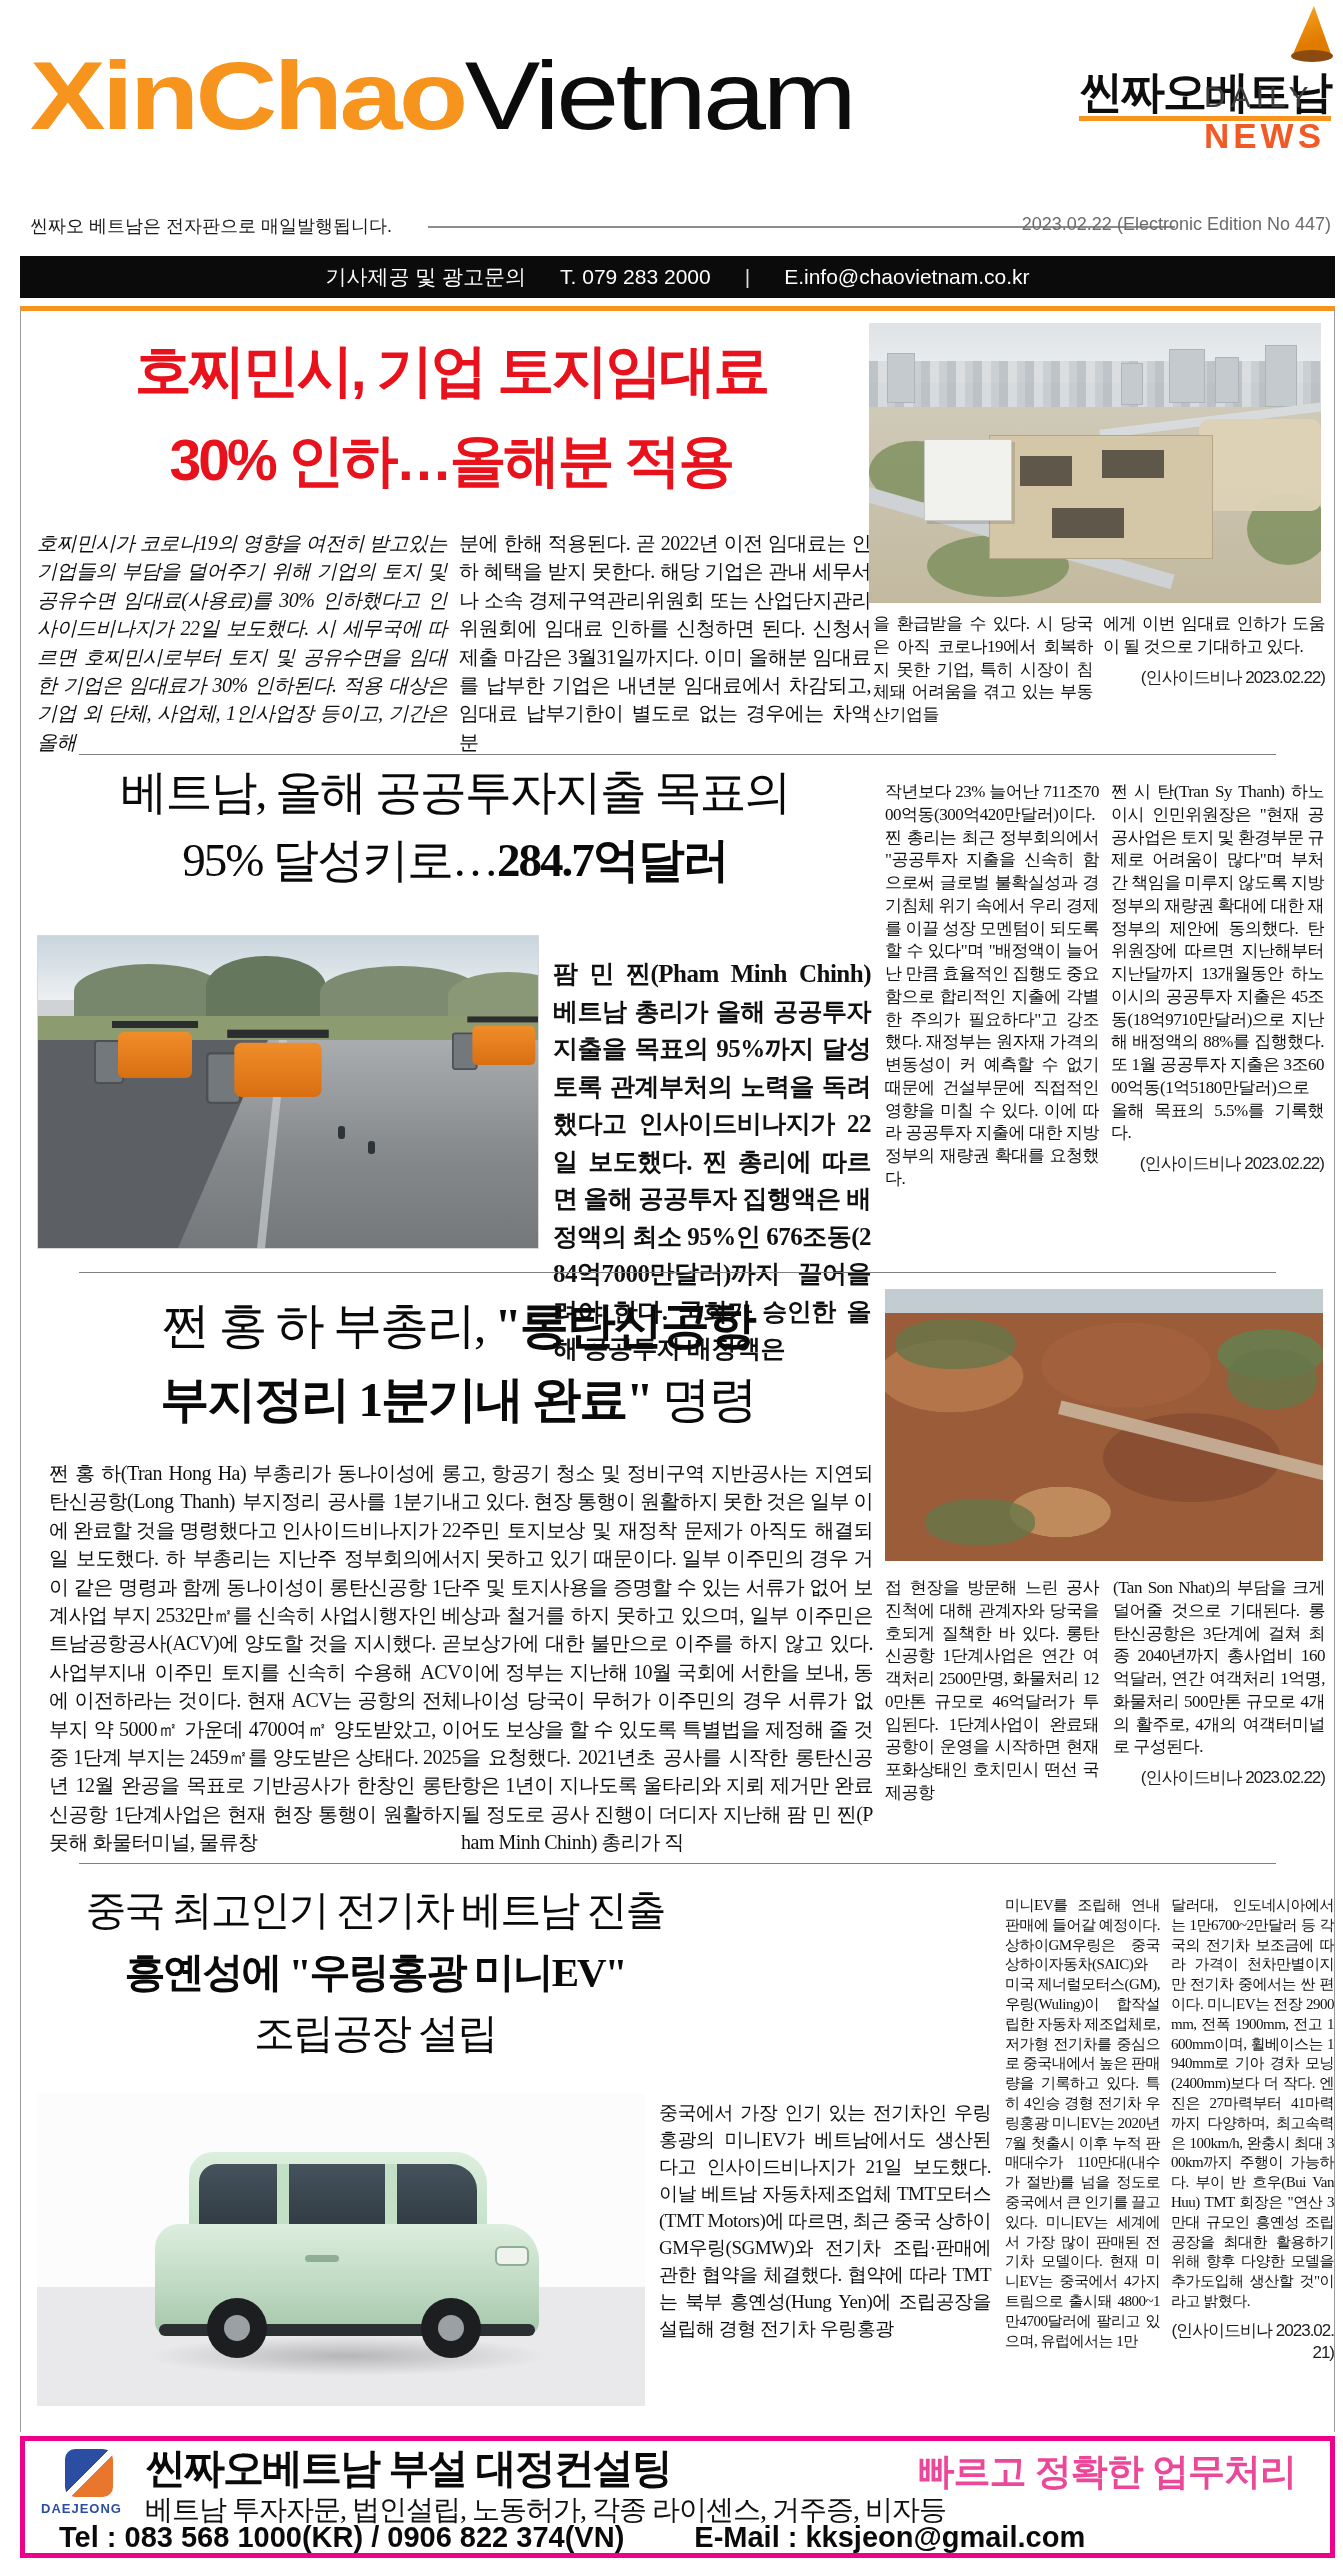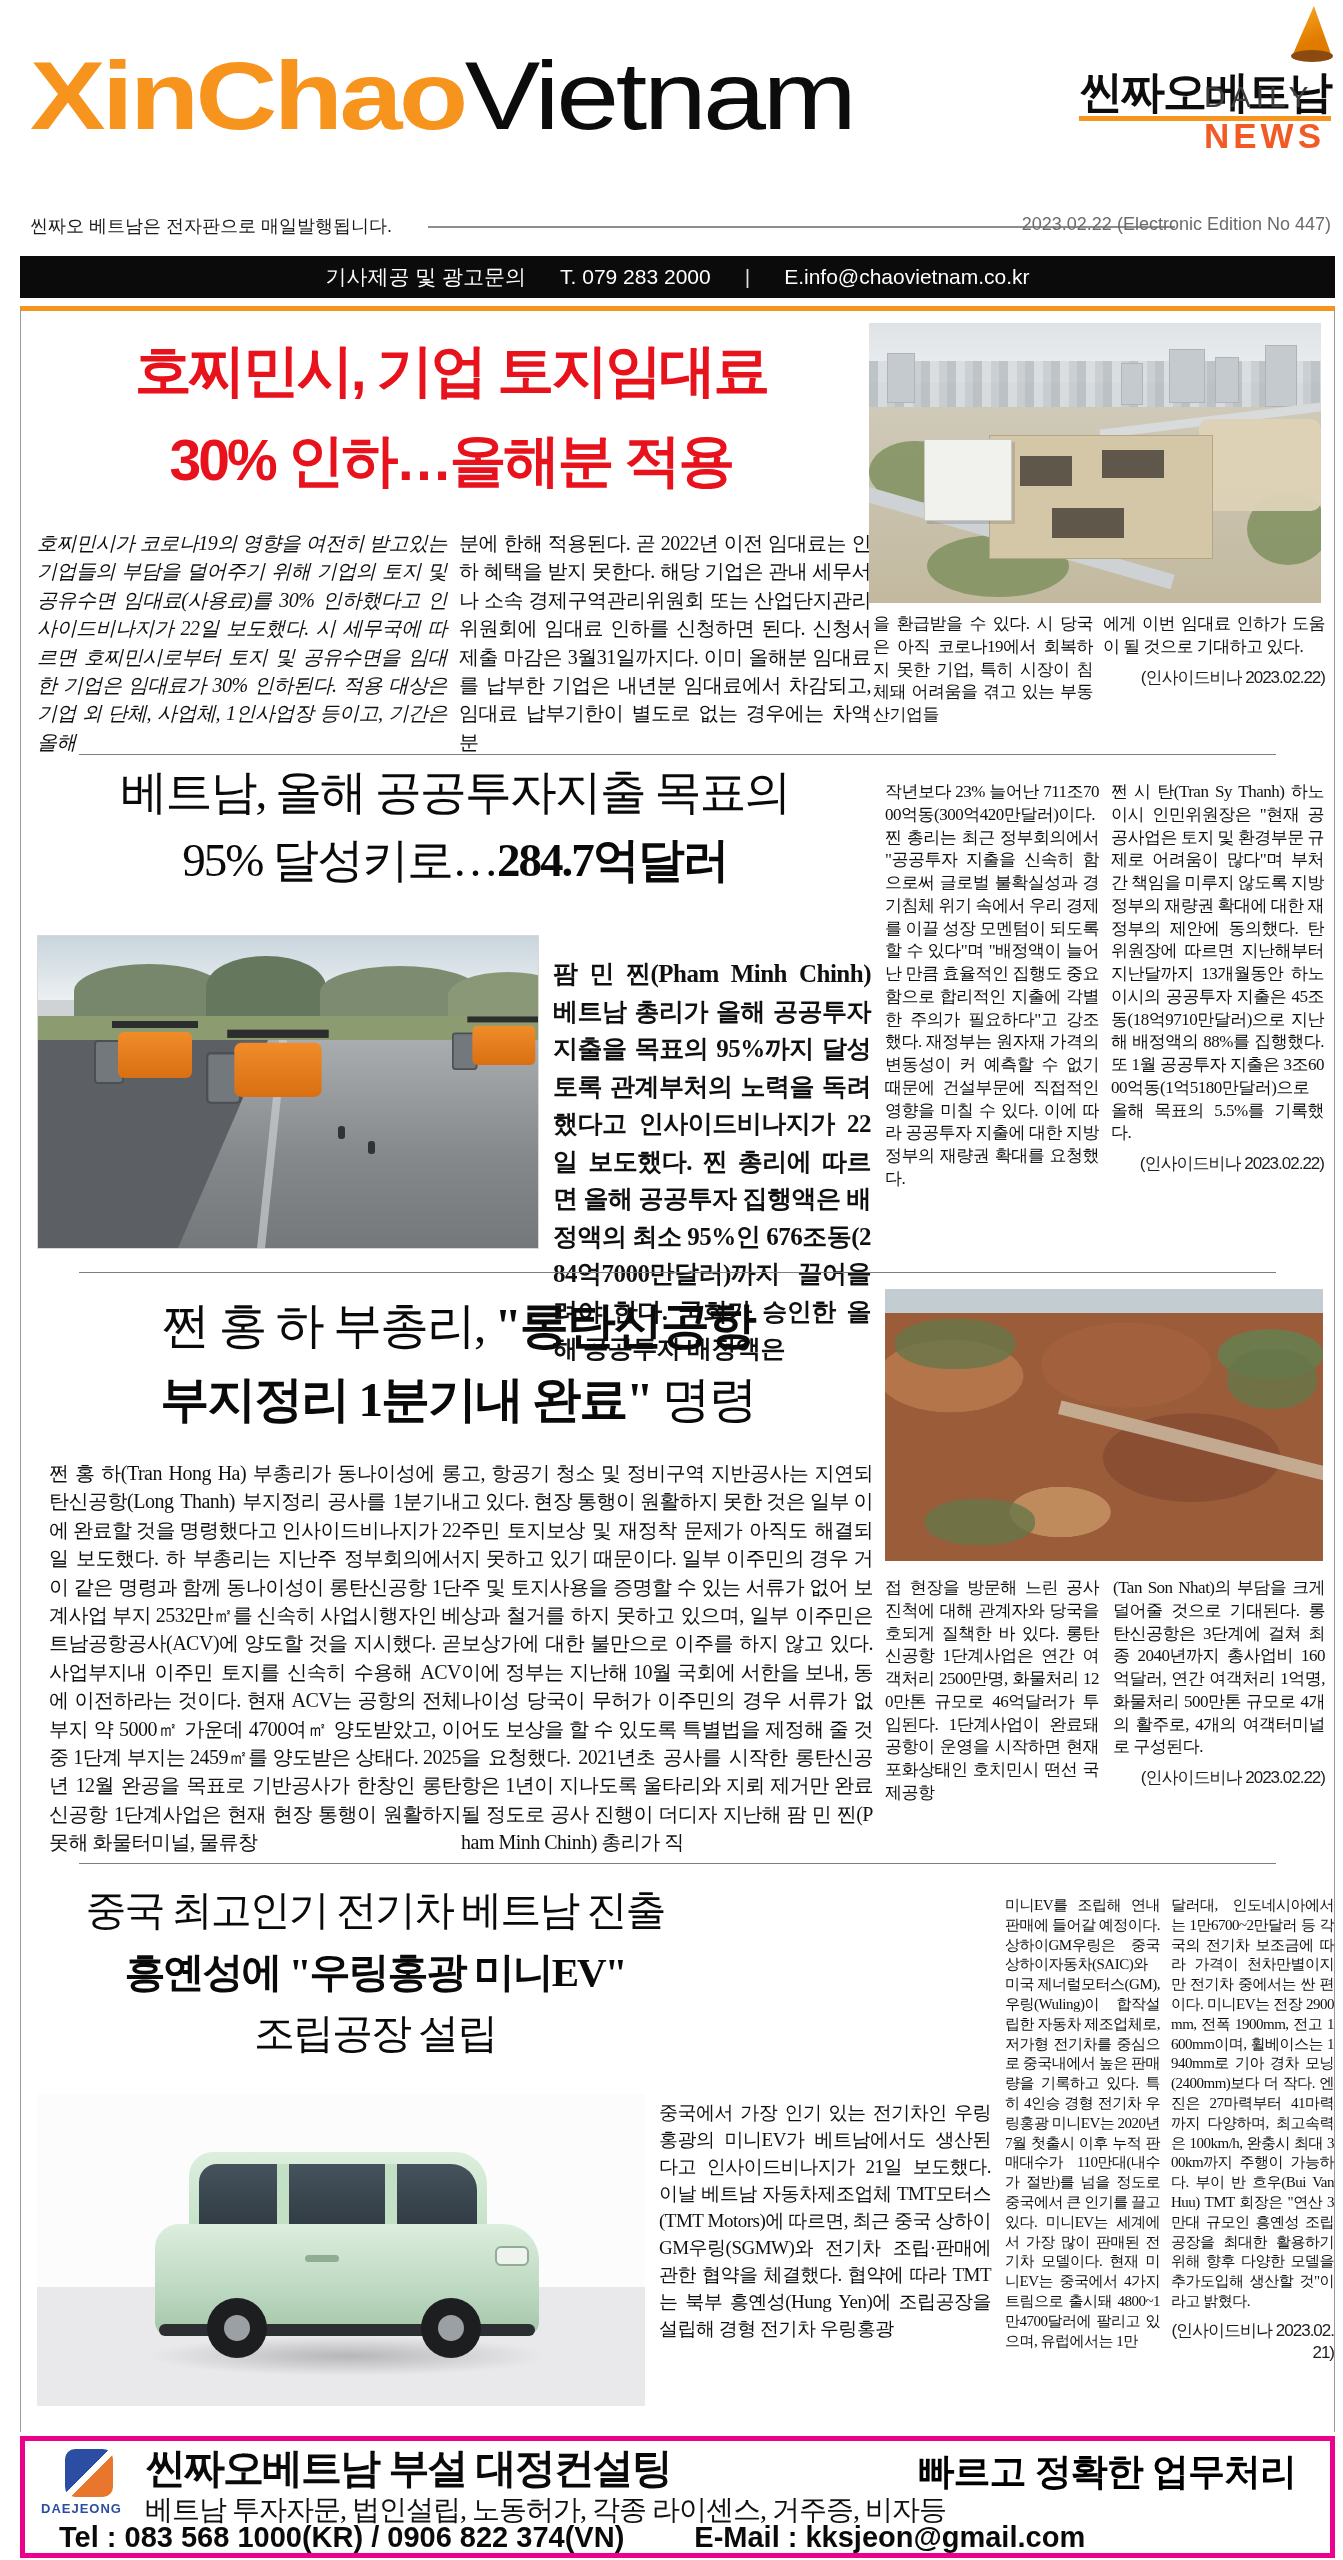--- a/index.html
+++ b/index.html
@@ -157,21 +157,21 @@
   .footer{position:absolute;left:20px;top:2436px;width:1305px;height:112px;
           border:5px solid #ec008c;background:#fff;}
   .dj-logo{position:absolute;left:16px;top:8px;width:96px;text-align:left;}
   .dj-mark{width:48px;height:48px;margin:0 auto;border-radius:10px;
            background:linear-gradient(135deg,#2b4ea2 0 46%,#ffffff 46% 56%,#e8762c 56% 100%);}
   .dj-name{font-family:"Liberation Sans",sans-serif;font-weight:bold;font-size:13px;color:#2b4ea2;
            letter-spacing:1px;margin-top:4px;}
   .f-title{position:absolute;left:120px;top:0px;font-family:"Liberation Sans",sans-serif;
            font-weight:bold;font-size:41px;color:#0a0a0a;letter-spacing:-2px;}
   .f-slogan{position:absolute;right:34px;top:6px;font-family:"Liberation Sans",sans-serif;
-            font-weight:bold;font-size:37px;color:#000000;letter-spacing:-1px;}
+            font-weight:bold;font-size:37px;color:#ec4899;letter-spacing:-1px;}
   .f-services{position:absolute;left:120px;top:50px;font-size:28px;color:#101010;letter-spacing:-1px;}
   .f-telrow{position:absolute;left:34px;top:80px;display:flex;gap:70px;
             font-family:"Liberation Sans",sans-serif;font-weight:bold;font-size:29px;color:#0a0a0a;}
 </style>
 </head>
 <body>
 
 <div class="page">
 
   <div class="mini-logo">

